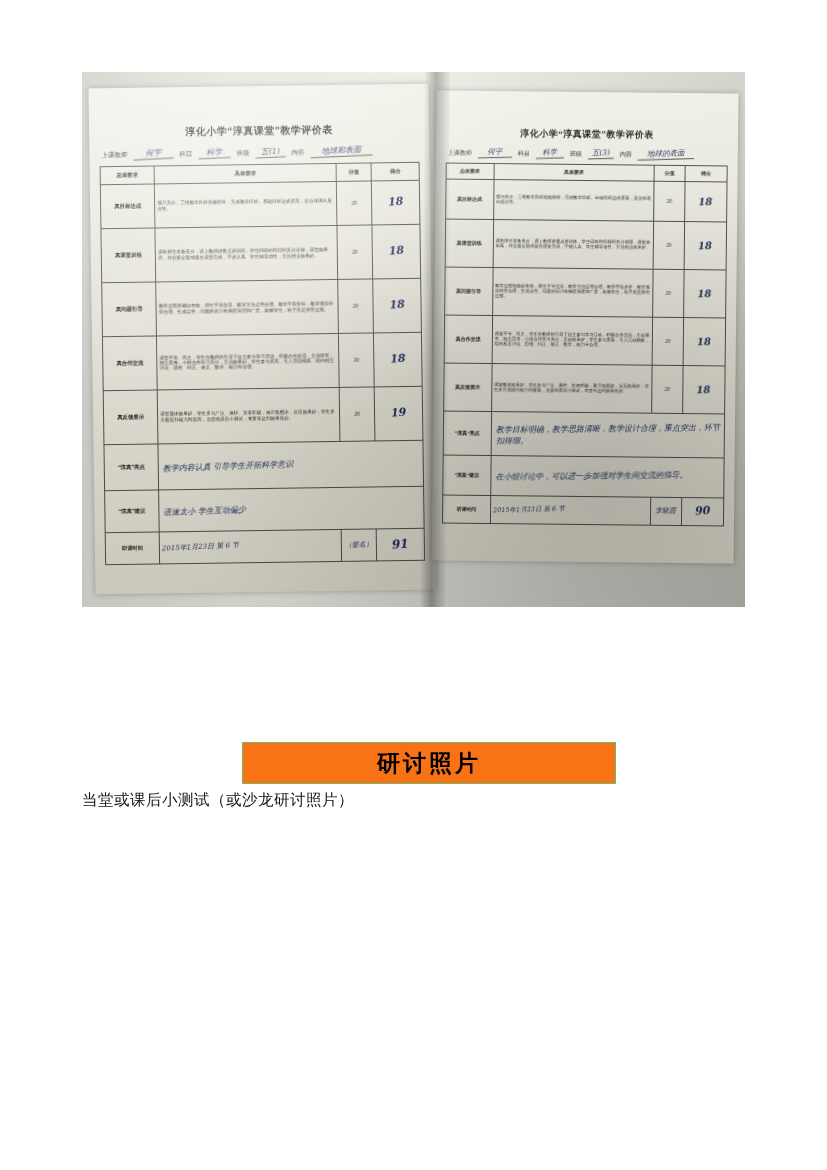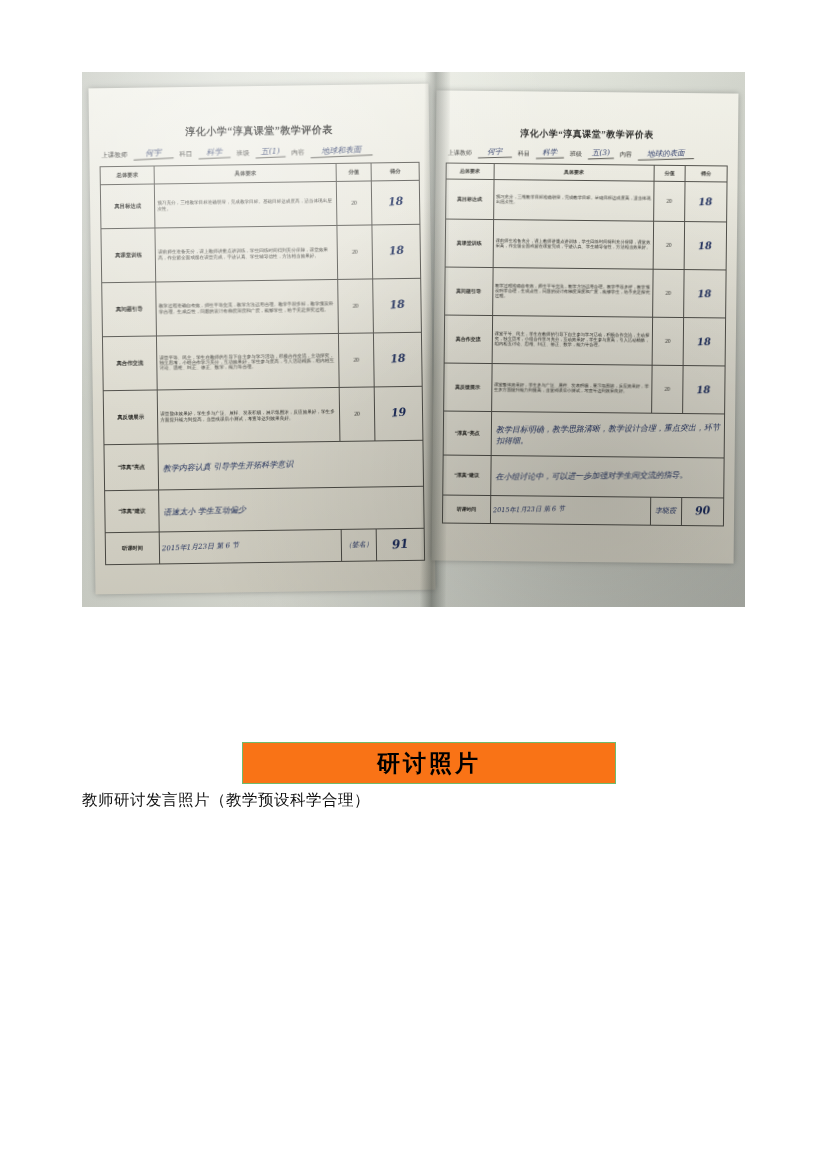--- a/index.html
+++ b/index.html
@@ -359,15 +359,15 @@
 
       <div class="sheet-shadowband"></div>
       <div class="glare"></div>
     </div>
   </div>
 
   <div class="banner">
     <span class="banner-text">研讨照片</span>
   </div>
 
-  <div class="caption">教师研讨发言照片（教学预设科学合理）</div>
+  <div class="caption">当堂或课后小测试（或沙龙研讨照片）</div>
 
 </div>
 
 </body></html>

